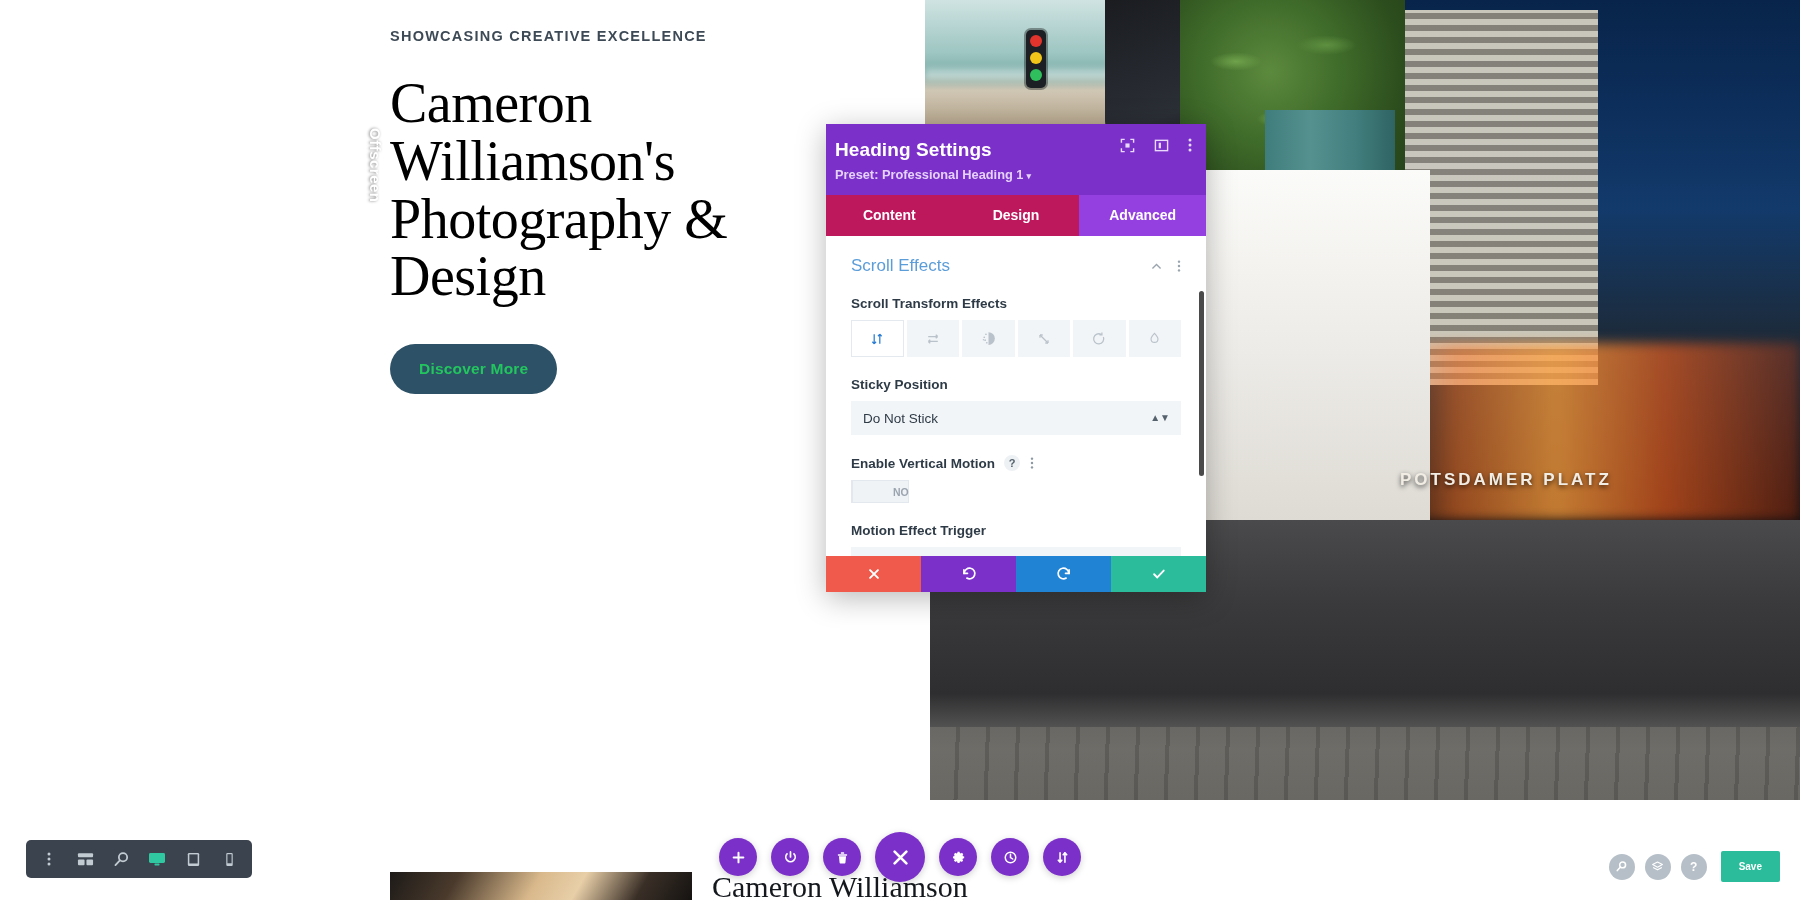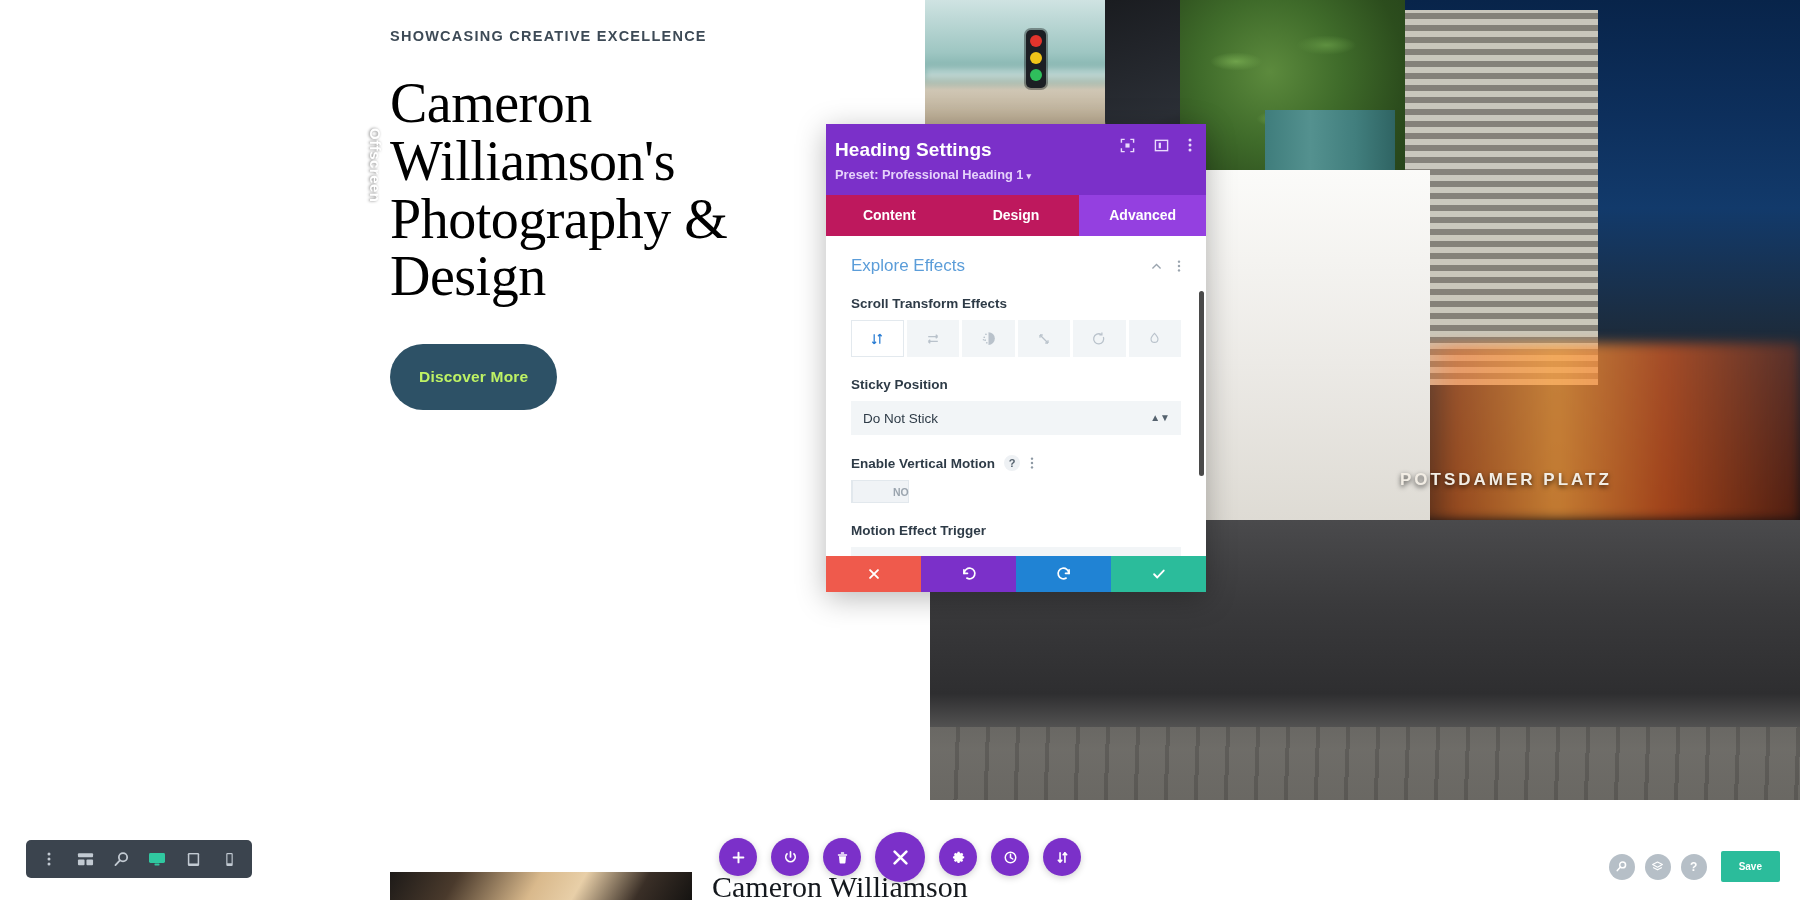--- a/index.html
+++ b/index.html
@@ -48,24 +48,24 @@
     margin-top: 45px;
     width: 440px;
     font-size: 17px;
     line-height: 1.78;
     color: #3f4a54;
   }
   .discover-btn {
     margin-top: 38px;
     display: inline-block;
     background: #2d5166;
-    color: #bef264;
+    color: #22c55e;
     font-size: 15.5px;
     font-weight: 700;
-    padding: 24px 29px;
+    padding: 16px 29px;
     border-radius: 40px;
     border: none;
     cursor: pointer;
     letter-spacing: 0.2px;
   }
 
   
   .collage {
     position: absolute;
     left: 925px;
@@ -502,21 +502,21 @@
 
     <div class="modal-tabs">
       <div class="tab">Content</div>
       <div class="tab">Design</div>
       <div class="tab active">Advanced</div>
     </div>
 
     <div class="modal-body">
 
       <div class="section-head">
-        <span class="section-title">Explore Effects</span>
+        <span class="section-title">Scroll Effects</span>
         <span class="sec-ico">
           <svg width="13" height="13" viewBox="0 0 16 16" fill="none" stroke="currentColor" stroke-width="1.6">
             <path d="M3 10.5L8 5.5l5 5"></path>
           </svg>
         </span>
         <span class="sec-ico">
           <svg width="4" height="14" viewBox="0 0 4 16" fill="currentColor">
             <circle cx="2" cy="3" r="1.4"></circle>
               <circle cx="2" cy="8" r="1.4"></circle>
               <circle cx="2" cy="13" r="1.4"></circle>

